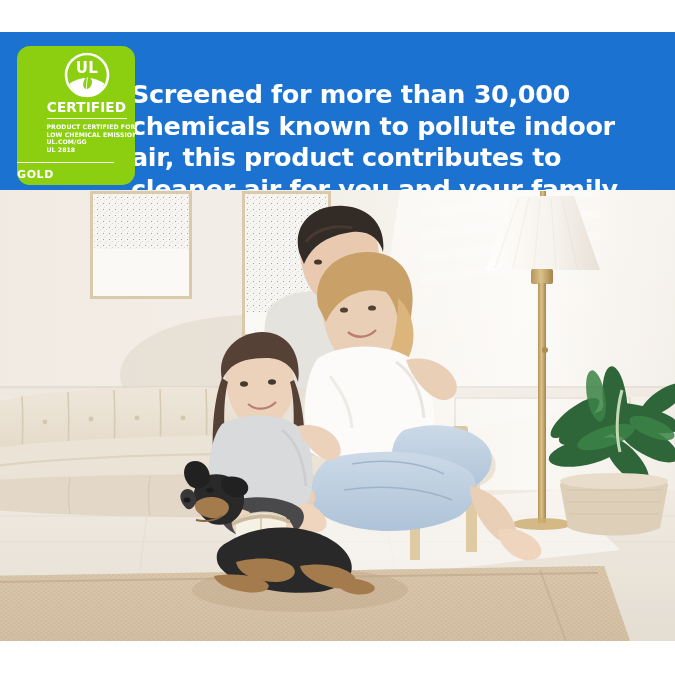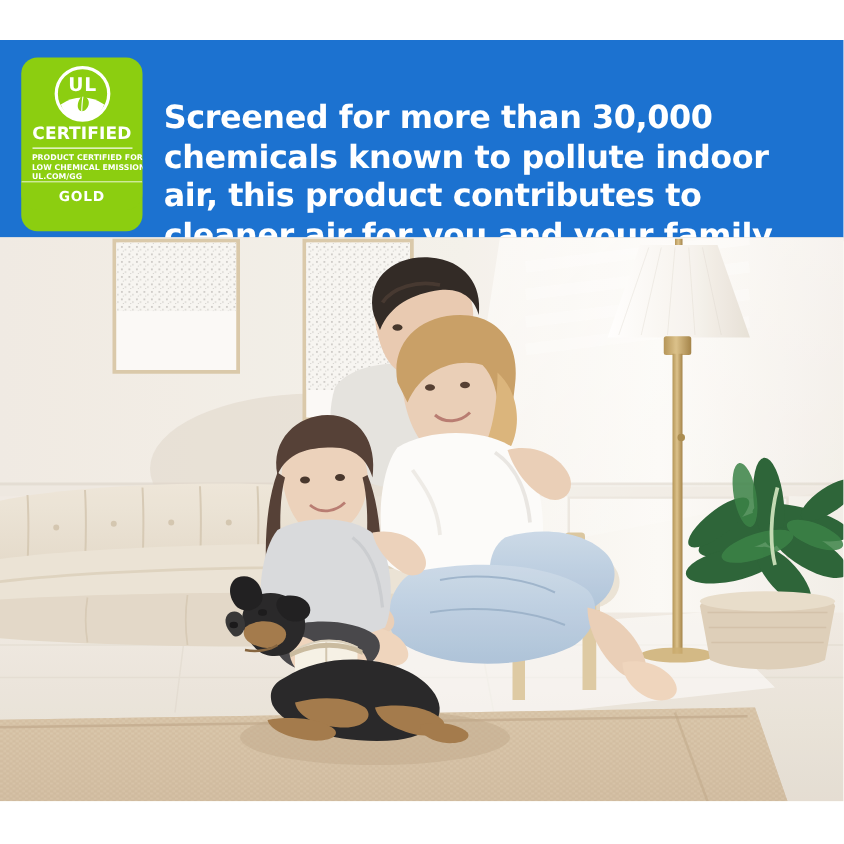--- a/index.html
+++ b/index.html
@@ -11,39 +11,39 @@
   .banner-text{
     position:absolute;left:131px;top:47px;width:510px;
     color:#ffffff;font-size:25.5px;line-height:31.5px;font-weight:bold;
     letter-spacing:-0.35px;font-family:"DejaVu Sans",sans-serif;
   }
 
   
   .badge{
     position:absolute;left:17px;top:46px;width:97px;height:139px;
     background:#8CCE10;border-radius:13px;overflow:hidden;
-    display:flex;flex-direction:column;align-items:center;
+    display:flex;flex-direction:column;align-items:center;padding-left:21px;
   }
   .ul-mark{position:relative;width:46px;height:46px;margin-top:6px;}
   .ul-mark svg{display:block;width:46px;height:46px;}
   .gg-name{
     margin-top:1px;color:#ffffff;font-weight:bold;font-size:13.6px;
     letter-spacing:0.1px;font-family:"DejaVu Sans",sans-serif;white-space:nowrap;
   }
   .gg-rule{width:80px;height:1.3px;background:#ffffff;opacity:.95;margin-top:3px;}
   .gg-cert{
     margin-top:4px;width:80px;color:#ffffff;font-size:6.2px;line-height:7.6px;
     font-weight:bold;letter-spacing:0.05px;text-align:left;
     font-family:"DejaVu Sans",sans-serif;
   }
   .gg-cert div{white-space:nowrap;}
   .gg-gold-wrap{
-    position:absolute;left:0;bottom:17px;width:97px;height:22px;
+    position:absolute;left:0;bottom:0;width:97px;height:22px;
     background:#8CCE10;border-top:1.4px solid #ffffff;
-    display:flex;align-items:center;justify-content:center;
+    display:flex;align-items:center;
     border-bottom-left-radius:13px;border-bottom-right-radius:13px;
   }
   .gg-gold{color:#ffffff;font-size:11px;font-weight:bold;letter-spacing:.6px;
            font-family:"DejaVu Sans",sans-serif;}
 
   
   .photo{position:absolute;left:0;top:190px;width:675px;height:451px;overflow:hidden;background:#F2EEE8;}
   .photo svg{display:block;width:675px;height:451px;}
   .seam{position:absolute;left:0;top:190px;width:675px;height:3px;
         background:linear-gradient(#cfcdc9,#e8e4de);}

